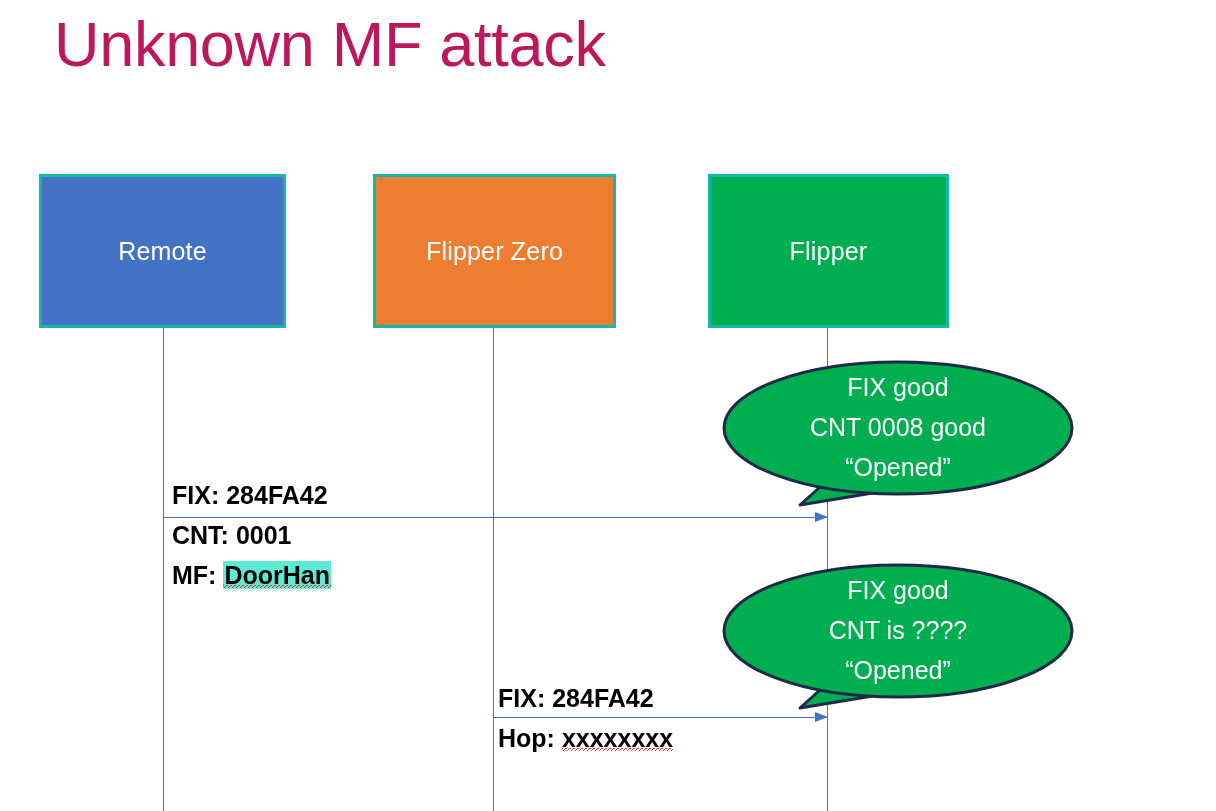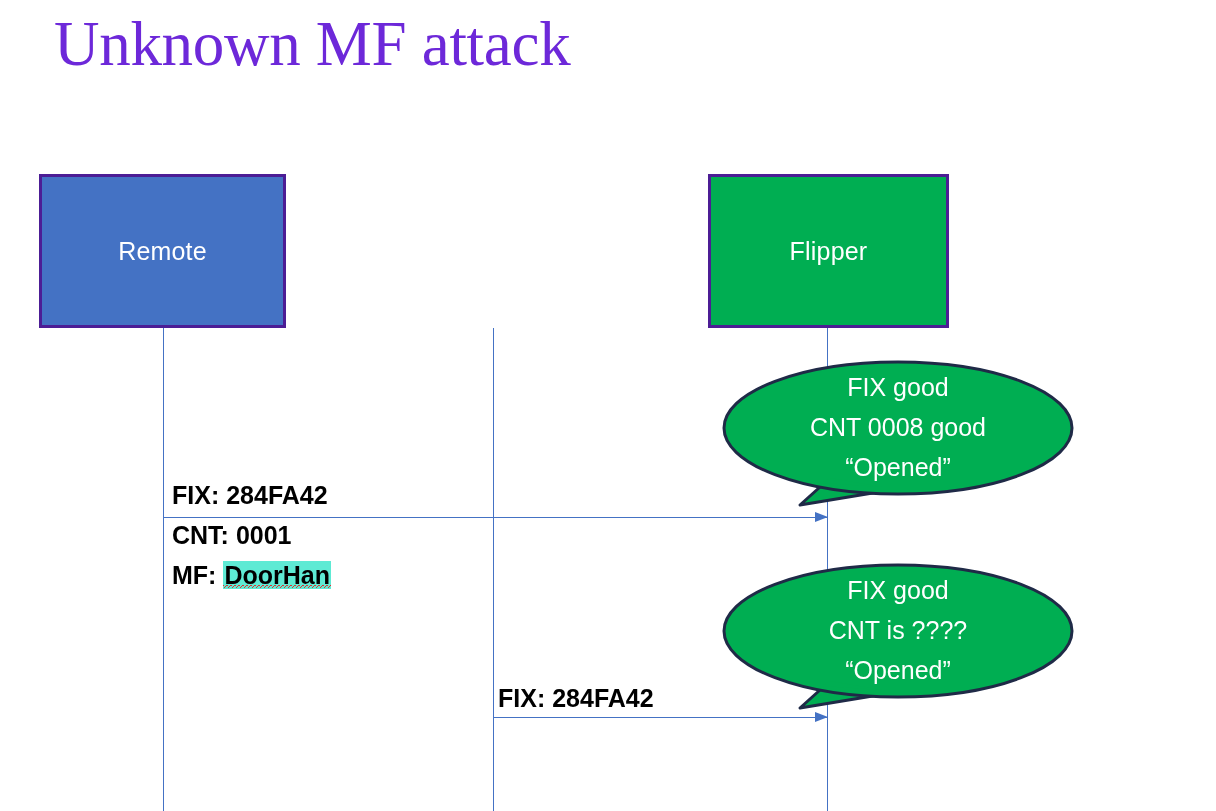--- a/index.html
+++ b/index.html
@@ -17,43 +17,43 @@
     height: 811px;
     background: #ffffff;
     overflow: hidden;
   }
 
   
   #slide-title {
     position: absolute;
     left: 54px;
     top: 8px;
-    font-family: Liberation Serif, serif;
+    font-family: Liberation Sans, sans-serif;
     font-size: 63px;
     font-weight: 300;
     font-stretch: condensed;
     letter-spacing: -0.3px;
-    color: #6d28d9;
+    color: #be185d;
     white-space: nowrap;
     line-height: 1.15;
   }
 
   
   .lifeline {
     position: absolute;
     width: 1px;
     background: #4472C4;
   }
 
   
   .actor-box {
     position: absolute;
     top: 174px;
     height: 154px;
-    border: 3px solid #4c1d95;
+    border: 3px solid #14b8a6;
     box-sizing: border-box;
     display: flex;
     align-items: center;
     justify-content: center;
   }
   .actor-label {
     color: #ffffff;
     font-size: 25px;
     font-weight: 400;
     letter-spacing: 0.2px;
@@ -157,20 +157,23 @@
   <div id="slide-title">Unknown MF attack</div>
 
   <div class="lifeline" style="left:163px; top:328px; height:483px;"></div>
   <div class="lifeline" style="left:493px; top:328px; height:483px;"></div>
   <div class="lifeline" style="left:827px; top:328px; height:483px;"></div>
 
   <div class="actor-box" id="actor-remote">
     <span class="actor-label">Remote</span>
   </div>
 
+  <div class="actor-box" id="actor-flipper">
+    <span class="actor-label">Flipper Zero</span>
+  </div>
 
   <div class="actor-box" id="actor-receiver">
     <span class="actor-label">Flipper</span>
   </div>
 
   <div class="balloon" id="balloon-1" style="left:722px; top:360px;">
     <svg width="352" height="162" viewBox="0 0 352 162">
       <path d="M 78 145 L 108 118 L 175 129 Z" fill="#00AE52" stroke="#1F2A47" stroke-width="3" stroke-linejoin="round"></path>
       <ellipse cx="176" cy="68" rx="174" ry="66" fill="#00AE52" stroke="#1F2A47" stroke-width="3"></ellipse>
       <path d="M 100 123 L 108 118 L 160 127 Z" fill="#00AE52"></path>
@@ -208,15 +211,18 @@
       <span>MF: </span><span class="hl squiggle">DoorHan</span>
     </div>
   </div>
 
   <div class="msg-arrow" style="left:493px; top:717px; width:334px;"></div>
 
   <div class="msg-text" style="left:498px; top:678px;">
     <div>
       <span>FIX: </span><span>284FA42</span>
     </div>
+    <div>
+      <span>Hop: </span><span class="squiggle hl-underline">xxxxxxxx</span>
+    </div>
   </div>
 
 </div>
 
 </body></html>

